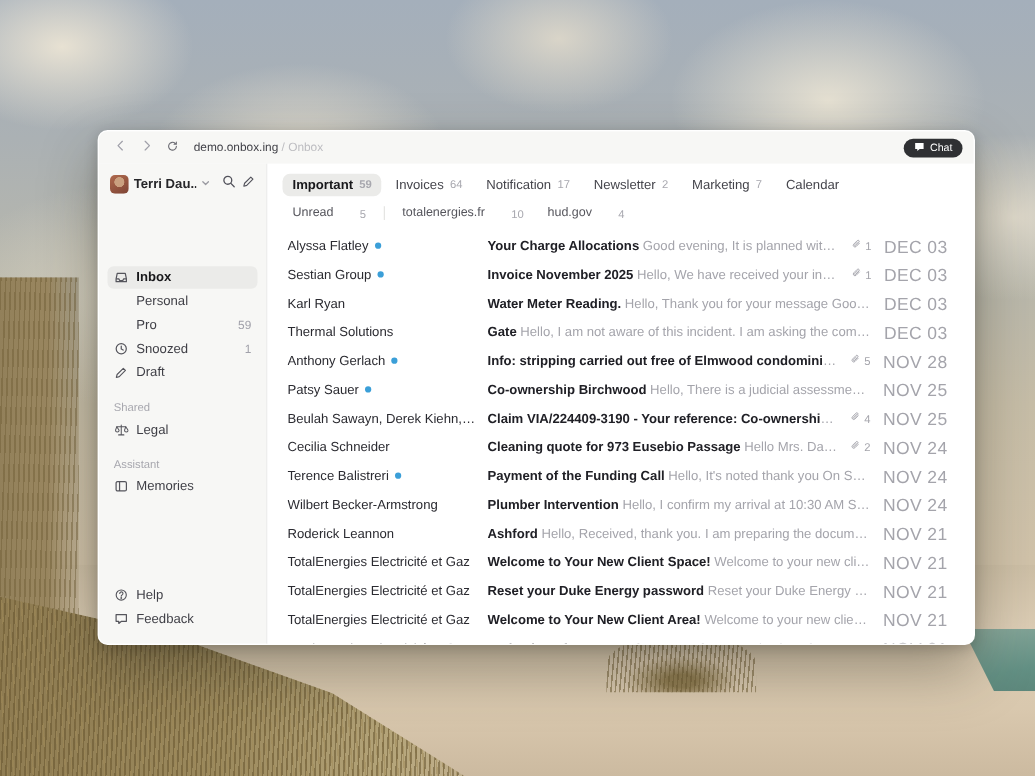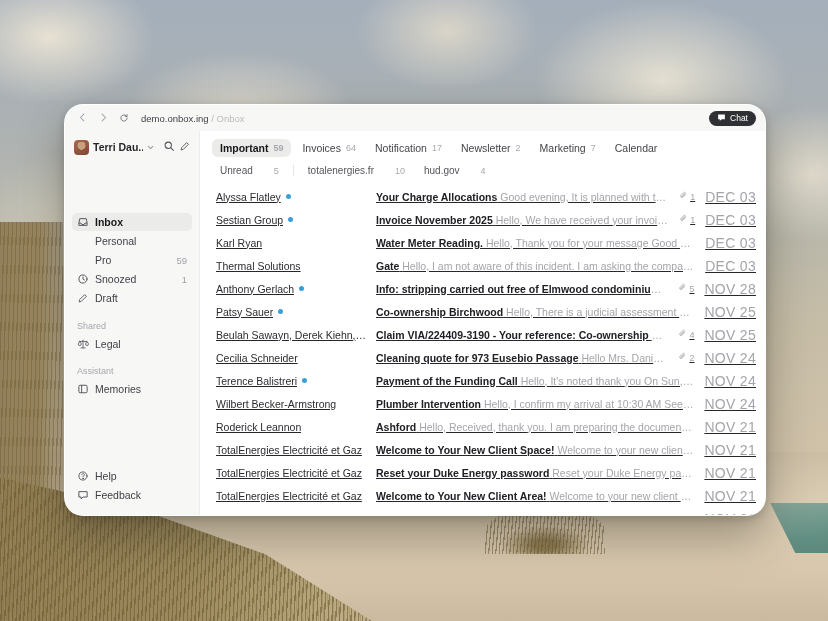--- a/index.html
+++ b/index.html
@@ -32,22 +32,22 @@
     repeating-linear-gradient(93deg, rgba(102,84,46,.55) 0 1.3px, rgba(0,0,0,0) 1.3px 3.8px),
     repeating-linear-gradient(86deg, rgba(160,138,88,.5) 0 1.2px, rgba(0,0,0,0) 1.2px 5.2px),
     linear-gradient(100deg,#8c794f 0%,#9b895d 38%,#b5a57a 62%,rgba(181,165,122,0) 82%);
     clip-path:polygon(0 0,28% 22%,52% 52%,74% 100%,0 100%);}
   .bg-tuft{position:absolute;left:485px;top:508px;width:120px;height:46px;background:
     repeating-linear-gradient(95deg, rgba(110,92,52,.55) 0 1.2px, rgba(0,0,0,0) 1.2px 3.5px),
     radial-gradient(60px 26px at 50% 80%, #8f7c52 20%, rgba(143,124,82,0) 75%);
     border-radius:50% 50% 0 0;}
 
   
-  .window{position:absolute;left:64px;top:104px;width:700px;height:410px;background:#fff;
-    border-radius:19px;overflow:hidden;display:flex;flex-direction:column;
+  .window{position:absolute;left:78px;top:104px;width:700px;height:410px;background:#fff;
+    border-radius:8px;overflow:hidden;display:flex;flex-direction:column;
     box-shadow:0 20px 45px rgba(45,42,30,.38), 0 3px 10px rgba(0,0,0,.18);
     border:1px solid rgba(255,255,255,.55);color:#27272a;}
 
   .browser-bar{flex:0 0 26px;background:#f7f7f5;display:flex;align-items:center;
     padding:0 9px;gap:5px;}
   .nav-btn{display:flex;align-items:center;justify-content:center;width:16px;height:16px;
     color:#a1a1aa;cursor:default;}
   .nav-btn.reload{color:#6b6b72;}
   .url{font-size:9.5px;color:#3f3f46;margin-left:4px;white-space:nowrap;}
   .url .suffix{color:#bcbcc0;}
@@ -77,33 +77,33 @@
   .side-item.indent{padding-left:23px;}
   .side-item.muted{color:#a1a1aa;}
   .side-item.muted .ic{color:#a1a1aa;}
   .side-count{margin-left:auto;color:#a1a1aa;font-size:9.5px;font-weight:400;}
   .side-title{font-size:9px;color:#a7a7ae;margin:13px 5px 4px;}
   .side-foot{margin-top:auto;}
 
   
   .main{flex:1;min-width:0;display:flex;flex-direction:column;background:#fff;}
   .tabs{display:flex;align-items:center;gap:3px;padding:8px 12px 3px;}
-  .tab{display:flex;align-items:center;gap:5px;padding:3px 8px;border-radius:6px;
+  .tab{display:flex;gap:5px;padding:3px 8px;border-radius:6px;
     font-size:10.5px;color:#45454c;cursor:default;white-space:nowrap;}
   .tab .tcount{color:#a8a8af;font-size:9px;}
   .tab.selected{background:var(--pill,#ebebe9);color:#18181b;font-weight:600;}
   .filters{display:flex;align-items:center;gap:3px;padding:3px 12px 5px;}
   .filter{display:flex;align-items:center;gap:21px;padding:2px 8px;font-size:10px;
     color:#55555c;cursor:default;white-space:nowrap;}
   .filter .fcount{color:#a8a8af;font-size:9px;}
   .fdivider{width:1px;height:11px;background:#e5e5e3;margin:0 3px;}
 
   .emails{flex:1;overflow:hidden;padding-top:2px;}
-  .email-row{display:flex;align-items:center;height:23px;padding:0 9px 0 16px;gap:10px;
-    cursor:default;text-decoration:underline;}
+  .email-row{display:flex;align-items:center;height:23px;padding:0 21px 0 16px;gap:10px;
+    cursor:default;}
   .sender{flex:0 0 150px;display:flex;align-items:center;gap:5px;overflow:hidden;
     font-size:10.5px;color:#2b2b31;}
   .sender-name{white-space:nowrap;overflow:hidden;text-overflow:ellipsis;}
   .dot{width:5px;height:5px;border-radius:50%;background:var(--dot,#3b9fd8);flex:0 0 auto;}
   .snippet{flex:1;min-width:0;white-space:nowrap;overflow:hidden;text-overflow:ellipsis;
     font-size:10.5px;color:#a4a4ab;}
   .subject{font-weight:600;color:#202026;}
   .attach{display:flex;align-items:center;gap:2px;color:#a4a4ab;font-size:9px;flex:0 0 auto;}
   .date{flex:0 0 42px;text-align:right;font-size:14px;letter-spacing:.3px;color:#a4a4ab;
     white-space:nowrap;}

